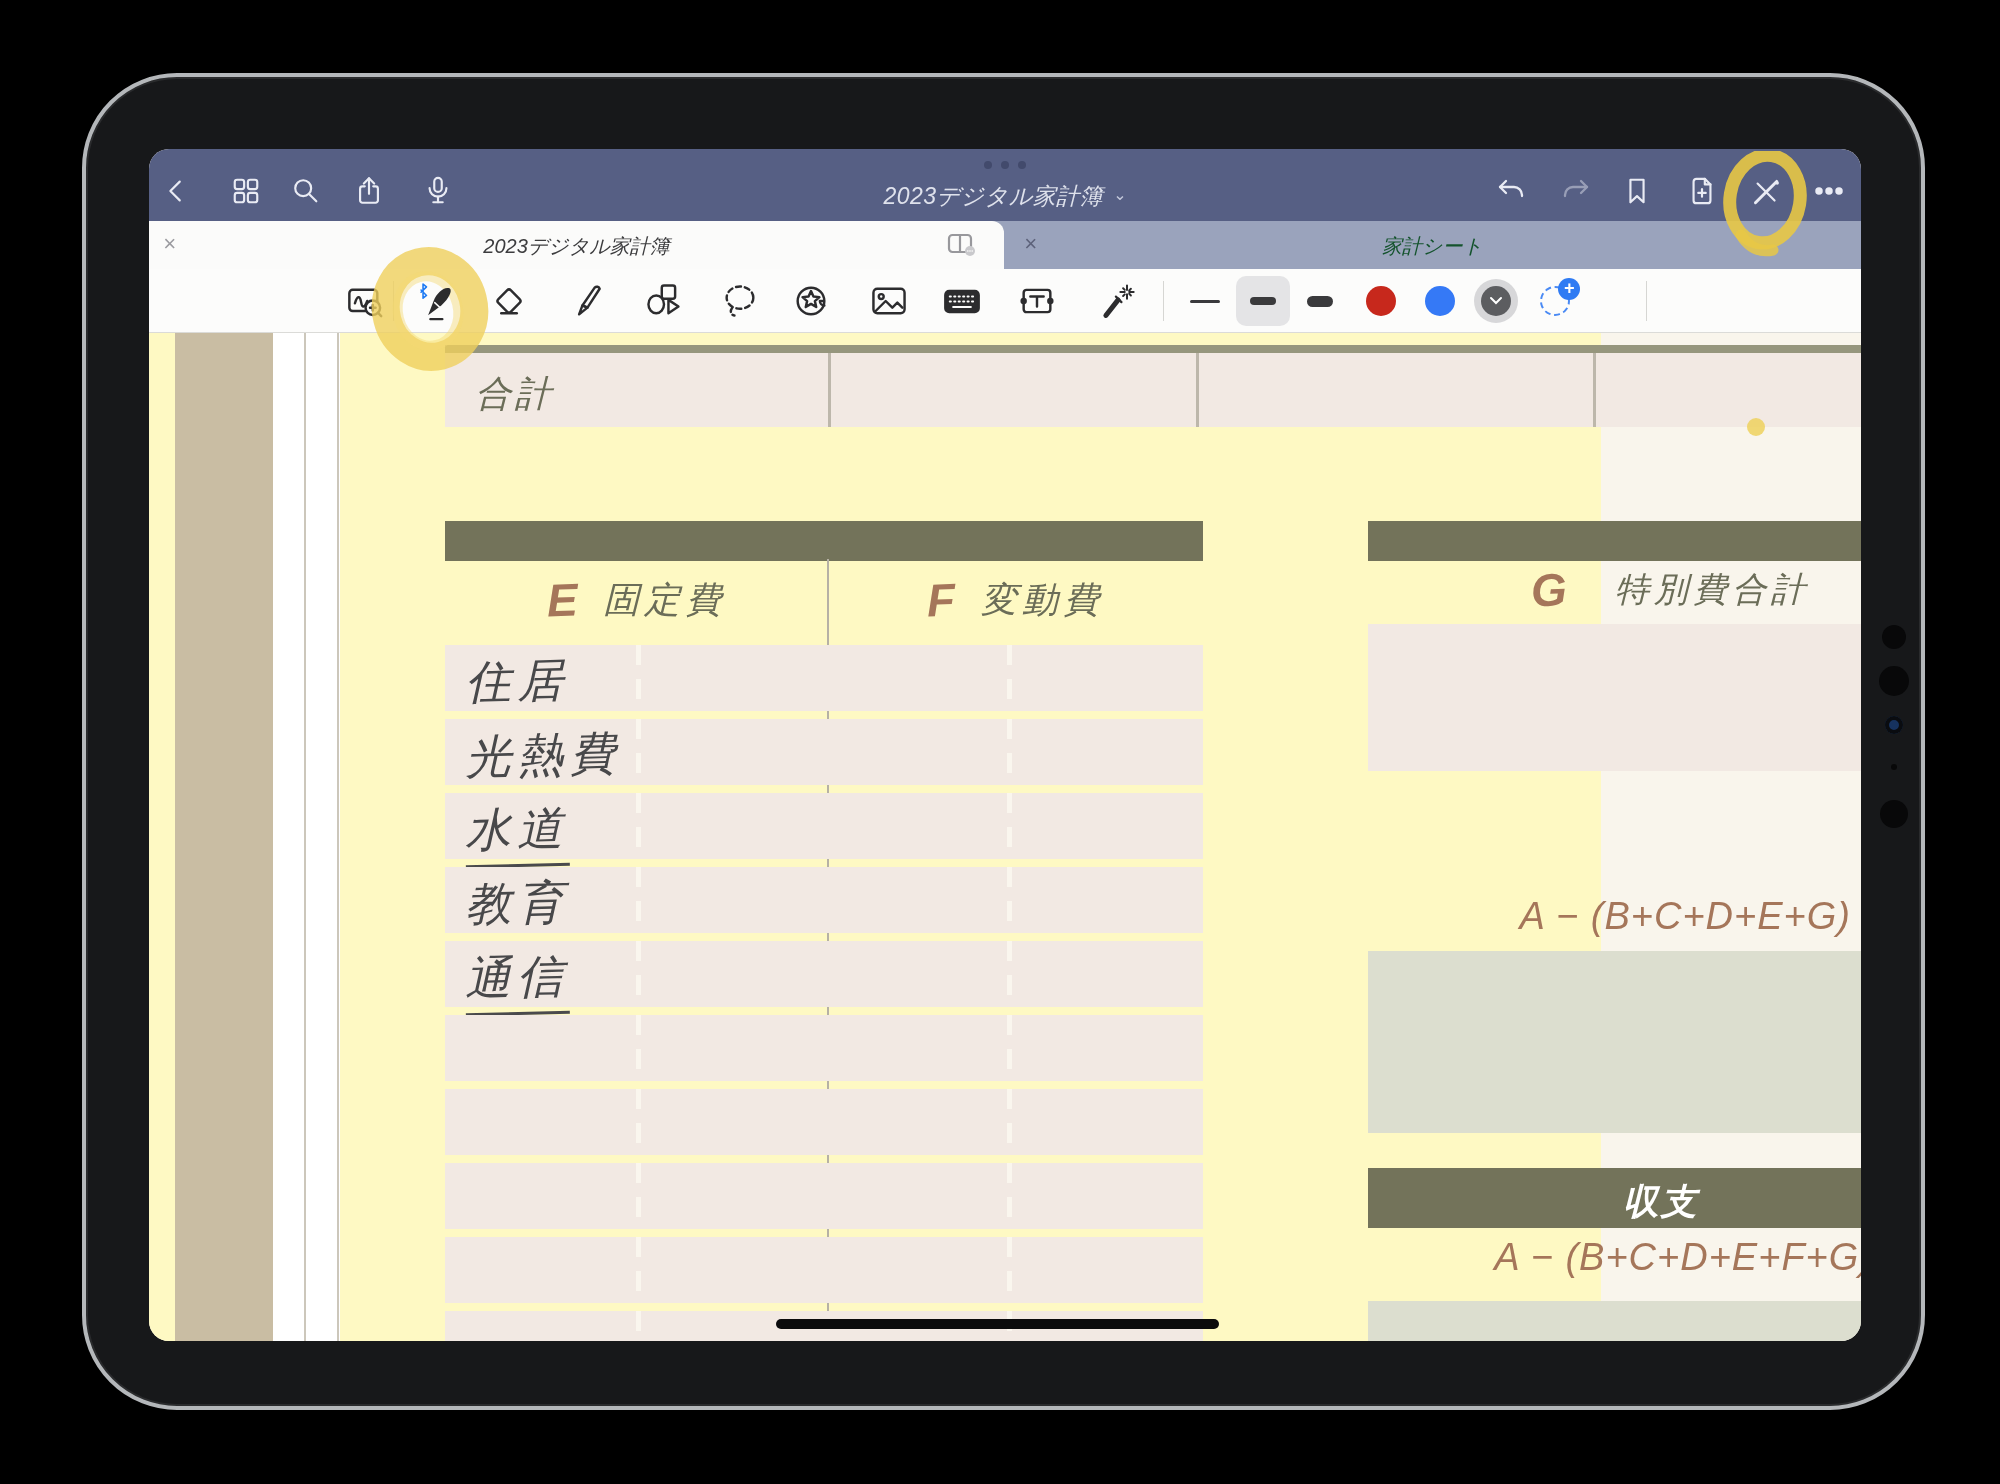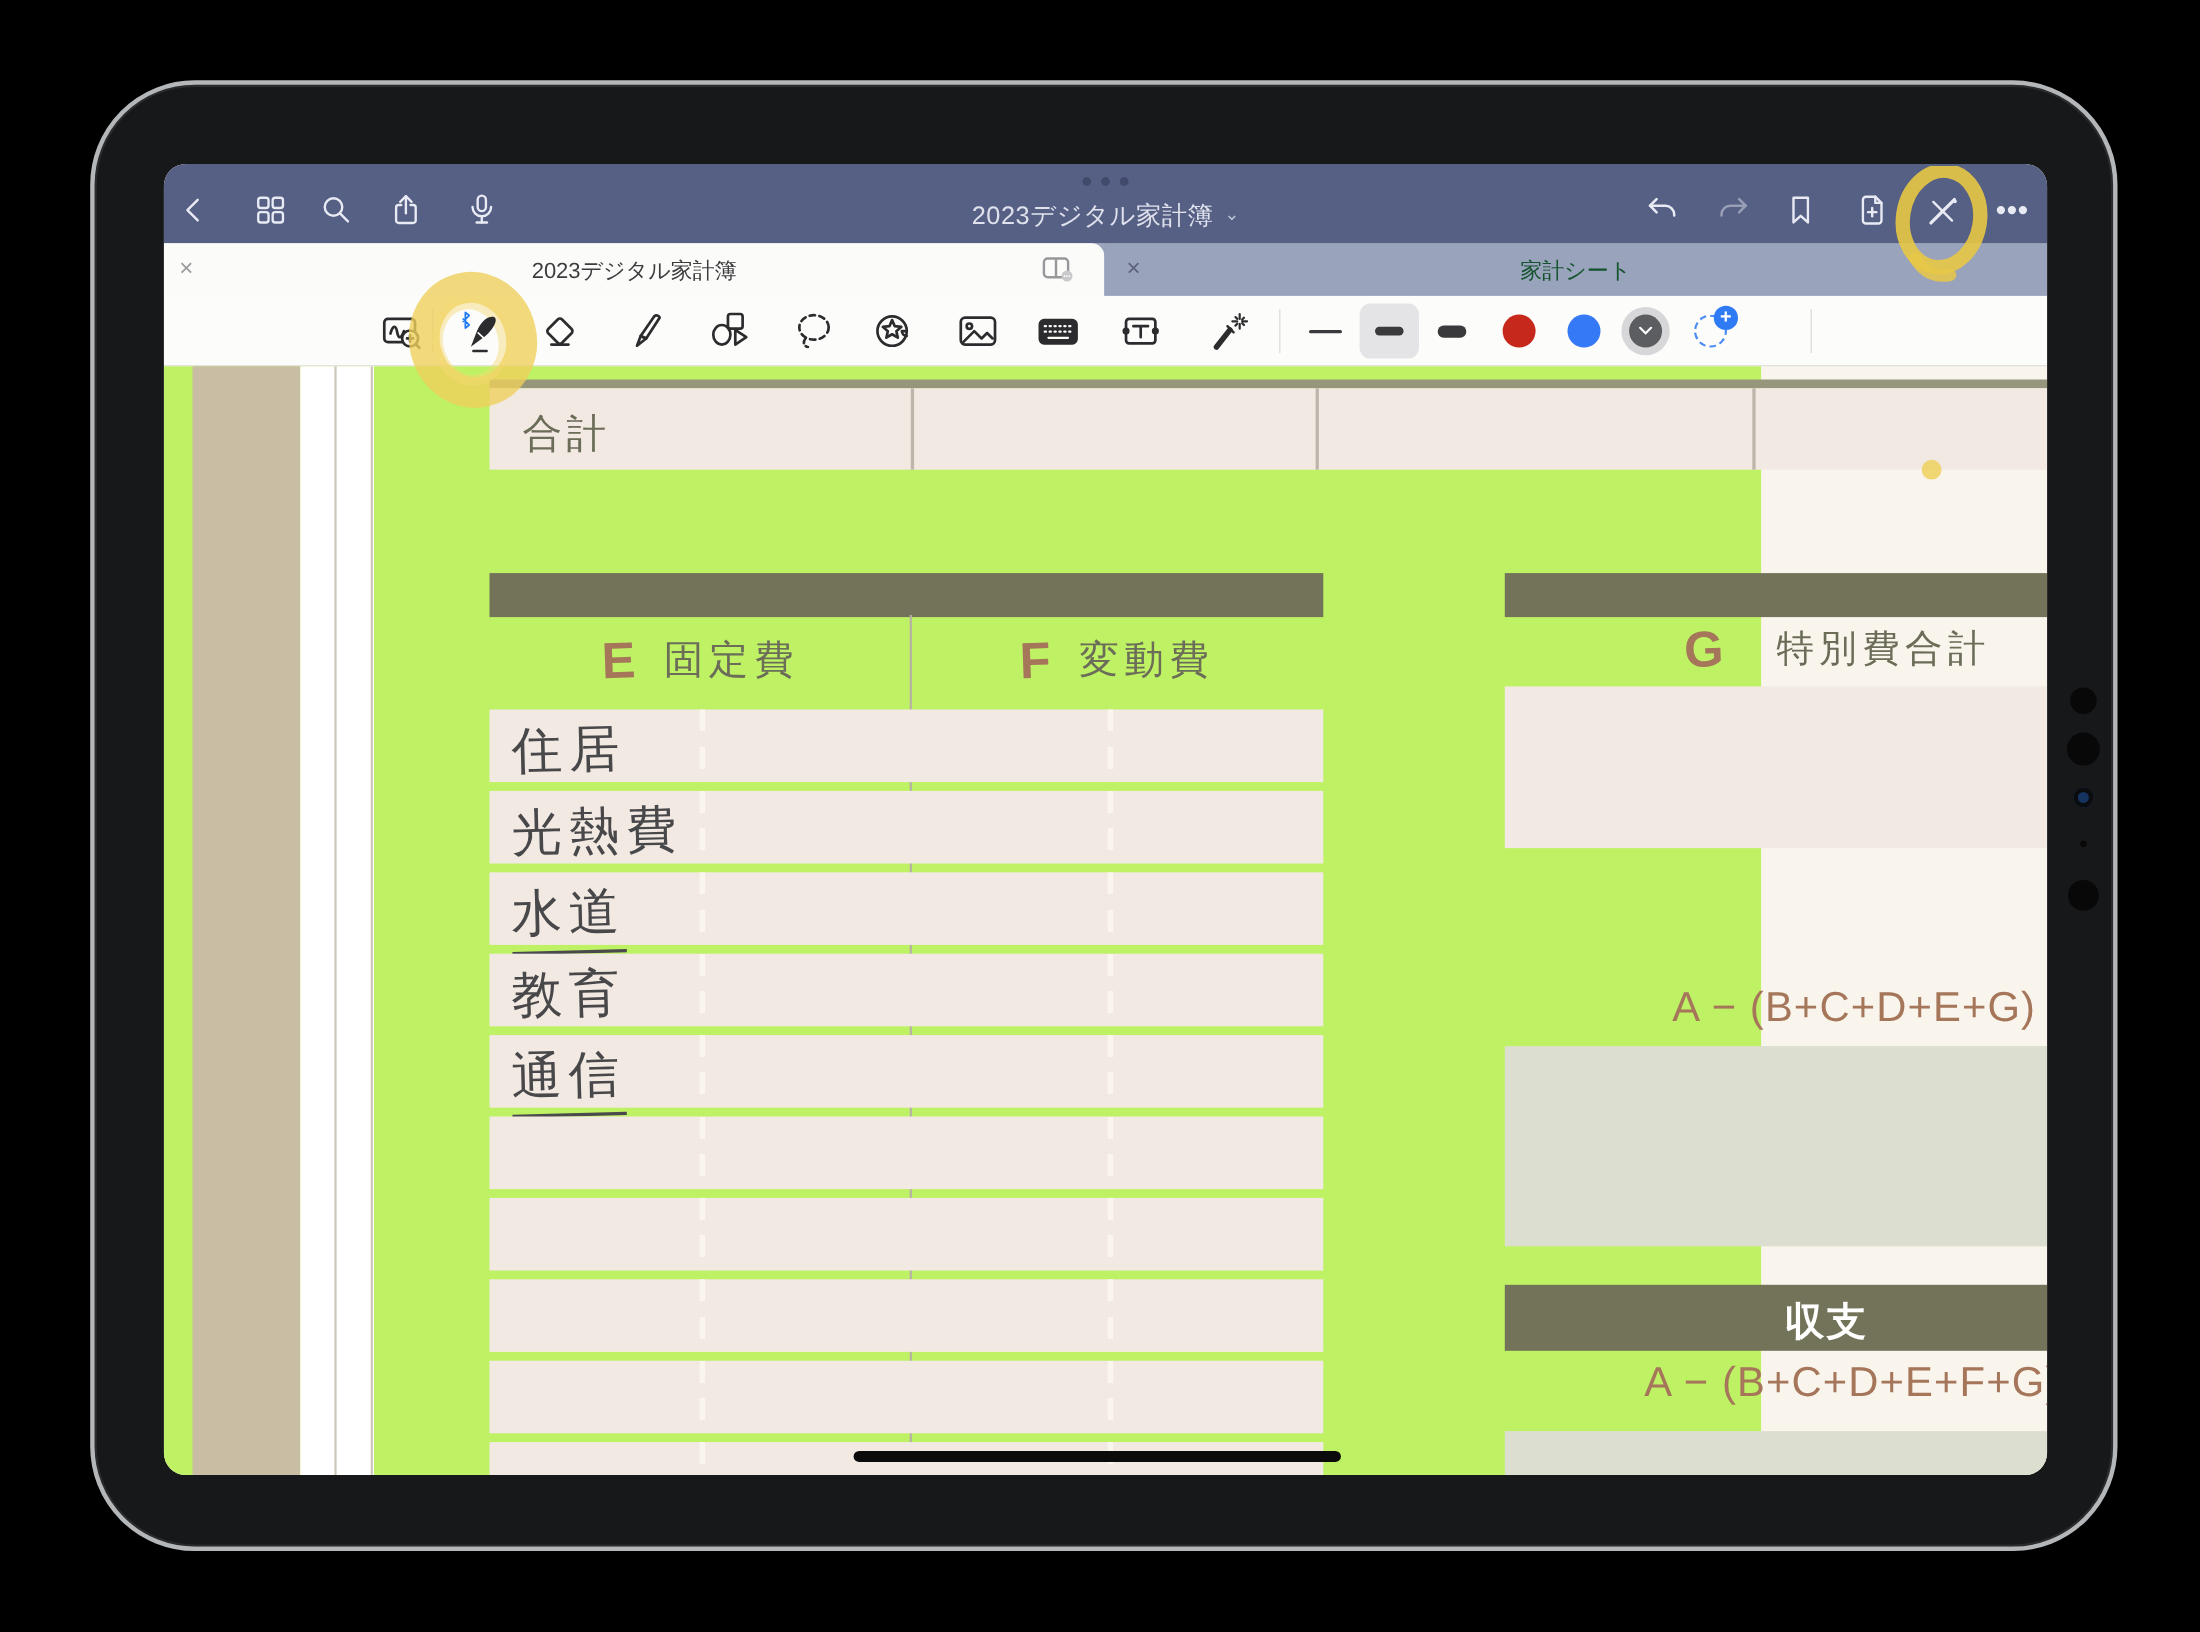--- a/index.html
+++ b/index.html
@@ -5,21 +5,21 @@
   * { margin:0; padding:0; box-sizing:border-box; }
   html,body { width:2000px; height:1484px; background:#000; overflow:hidden;
     font-family:"Liberation Sans","DejaVu Sans",sans-serif; }
 
   .ipad { position:absolute; left:82px; top:73px; width:1843px; height:1337px;
     background:#17181a; border:4px solid #b4b7ba; border-radius:95px;
     box-shadow:inset 0 0 0 2px #2a2b2d; }
   .cam { position:absolute; border-radius:50%; background:#080809; }
 
   .screen { position:absolute; left:63px; top:72px; width:1712px; height:1192px;
-    background:#f9f5ec; border-radius:20px; overflow:hidden; }
+    background:#f9f5ec; border-radius:20px; overflow:hidden;font-style:italic; }
 
   
   .navbar { position:absolute; left:0; top:0; width:1712px; height:72px; background:#565f84; z-index:1; }
   .nav-dots { position:absolute; left:0; right:0; top:12px; display:flex; justify-content:center; gap:9px; }
   .nav-dots span { width:8px; height:8px; border-radius:50%; background:#424a6c; }
   .nav-title-wrap { position:absolute; left:0; right:0; top:32px; display:flex; justify-content:center; align-items:center; gap:10px; }
   .nav-title { color:#dfe2ec; font-size:23px; letter-spacing:.5px; }
   .nav-title-chev { color:#c3c8da; font-size:16px; transform:translateY(-2px); }
   .nav-ic { position:absolute; top:24px; width:36px; height:36px; display:flex; align-items:center; justify-content:center; }
   .nav-ic svg { stroke:#e9ebf4; fill:none; stroke-width:2.3; stroke-linecap:round; stroke-linejoin:round; }
@@ -50,21 +50,21 @@
   .dash-thick { width:26px; height:11px; background:#3a3a3c; border-radius:6px; }
   .cdot { position:absolute; top:17px; width:30px; height:30px; border-radius:50%; }
   .cring { position:absolute; top:10px; width:44px; height:44px; border-radius:50%; background:#d7d7d9;
     display:flex; align-items:center; justify-content:center; }
   .cring .inner { width:30px; height:30px; border-radius:50%; background:#5c5d60; display:flex; align-items:center; justify-content:center; }
   .addcolor { position:absolute; top:17px; width:30px; height:30px; border-radius:50%; border:2px dashed #4a8af4; }
   .addbadge { position:absolute; left:16px; top:-10px; width:22px; height:22px; border-radius:50%; background:#2f7bf3;
     color:#fff; font-size:18px; line-height:21px; text-align:center; font-weight:bold; }
 
   
-  .content { position:absolute; left:0; top:184px; width:1452px; height:1008px; background:#bef264; }
+  .content { position:absolute; left:0; top:184px; width:1452px; height:1008px; background:#fef9c3; }
   .tan-strip { position:absolute; left:26px; top:0; width:98px; height:1008px; background:#c9bda3; }
   .white-band { position:absolute; left:124px; top:0; width:67px; height:1008px; background:#ffffff; }
   .band-line { position:absolute; top:0; width:2px; height:1008px; background:#ccc7bb; }
 
   .olive-topline { position:absolute; left:296px; top:12px; width:1416px; height:8px; background:#96967d; }
   .total-row { position:absolute; left:296px; top:20px; width:1416px; height:74px; background:#f2e9e3; }
   .total-sep { position:absolute; top:0; width:3px; height:74px; background:#bdb7ab; }
   .total-label { position:absolute; left:30px; top:17px; font-size:36px; color:#6b6d58; letter-spacing:4px; font-weight:500; }
 
   .olive-bar { position:absolute; background:#73735a; }

